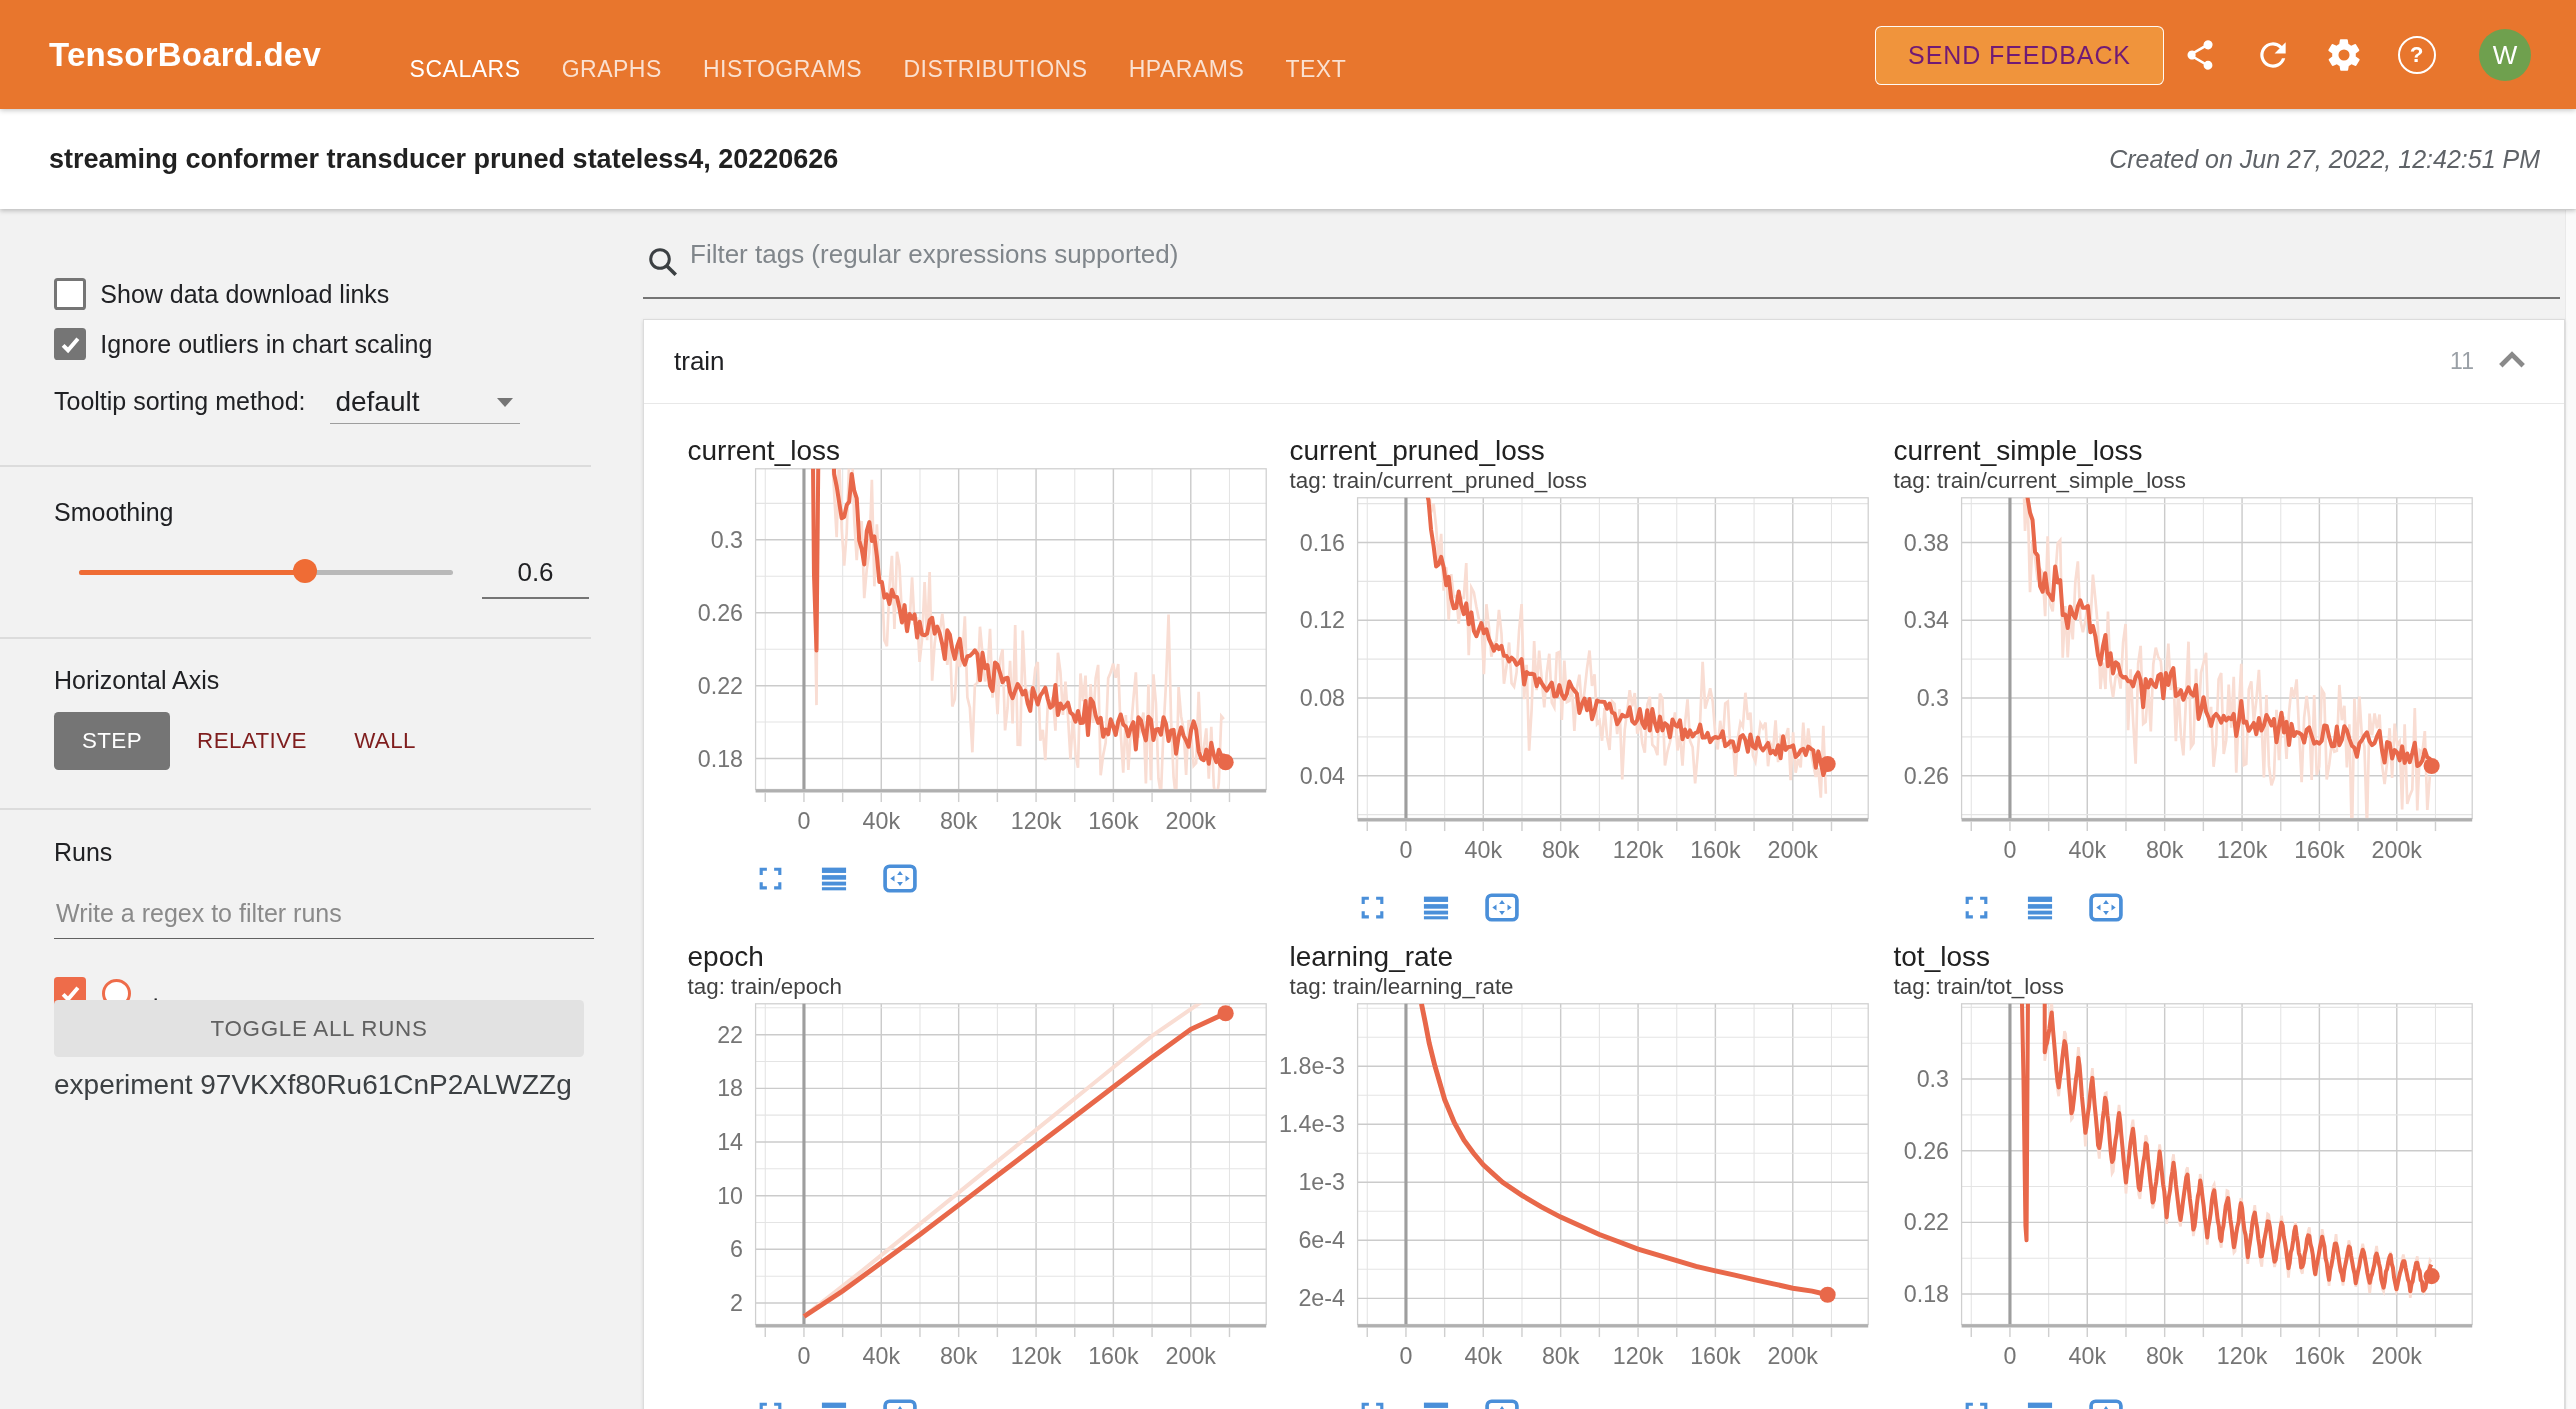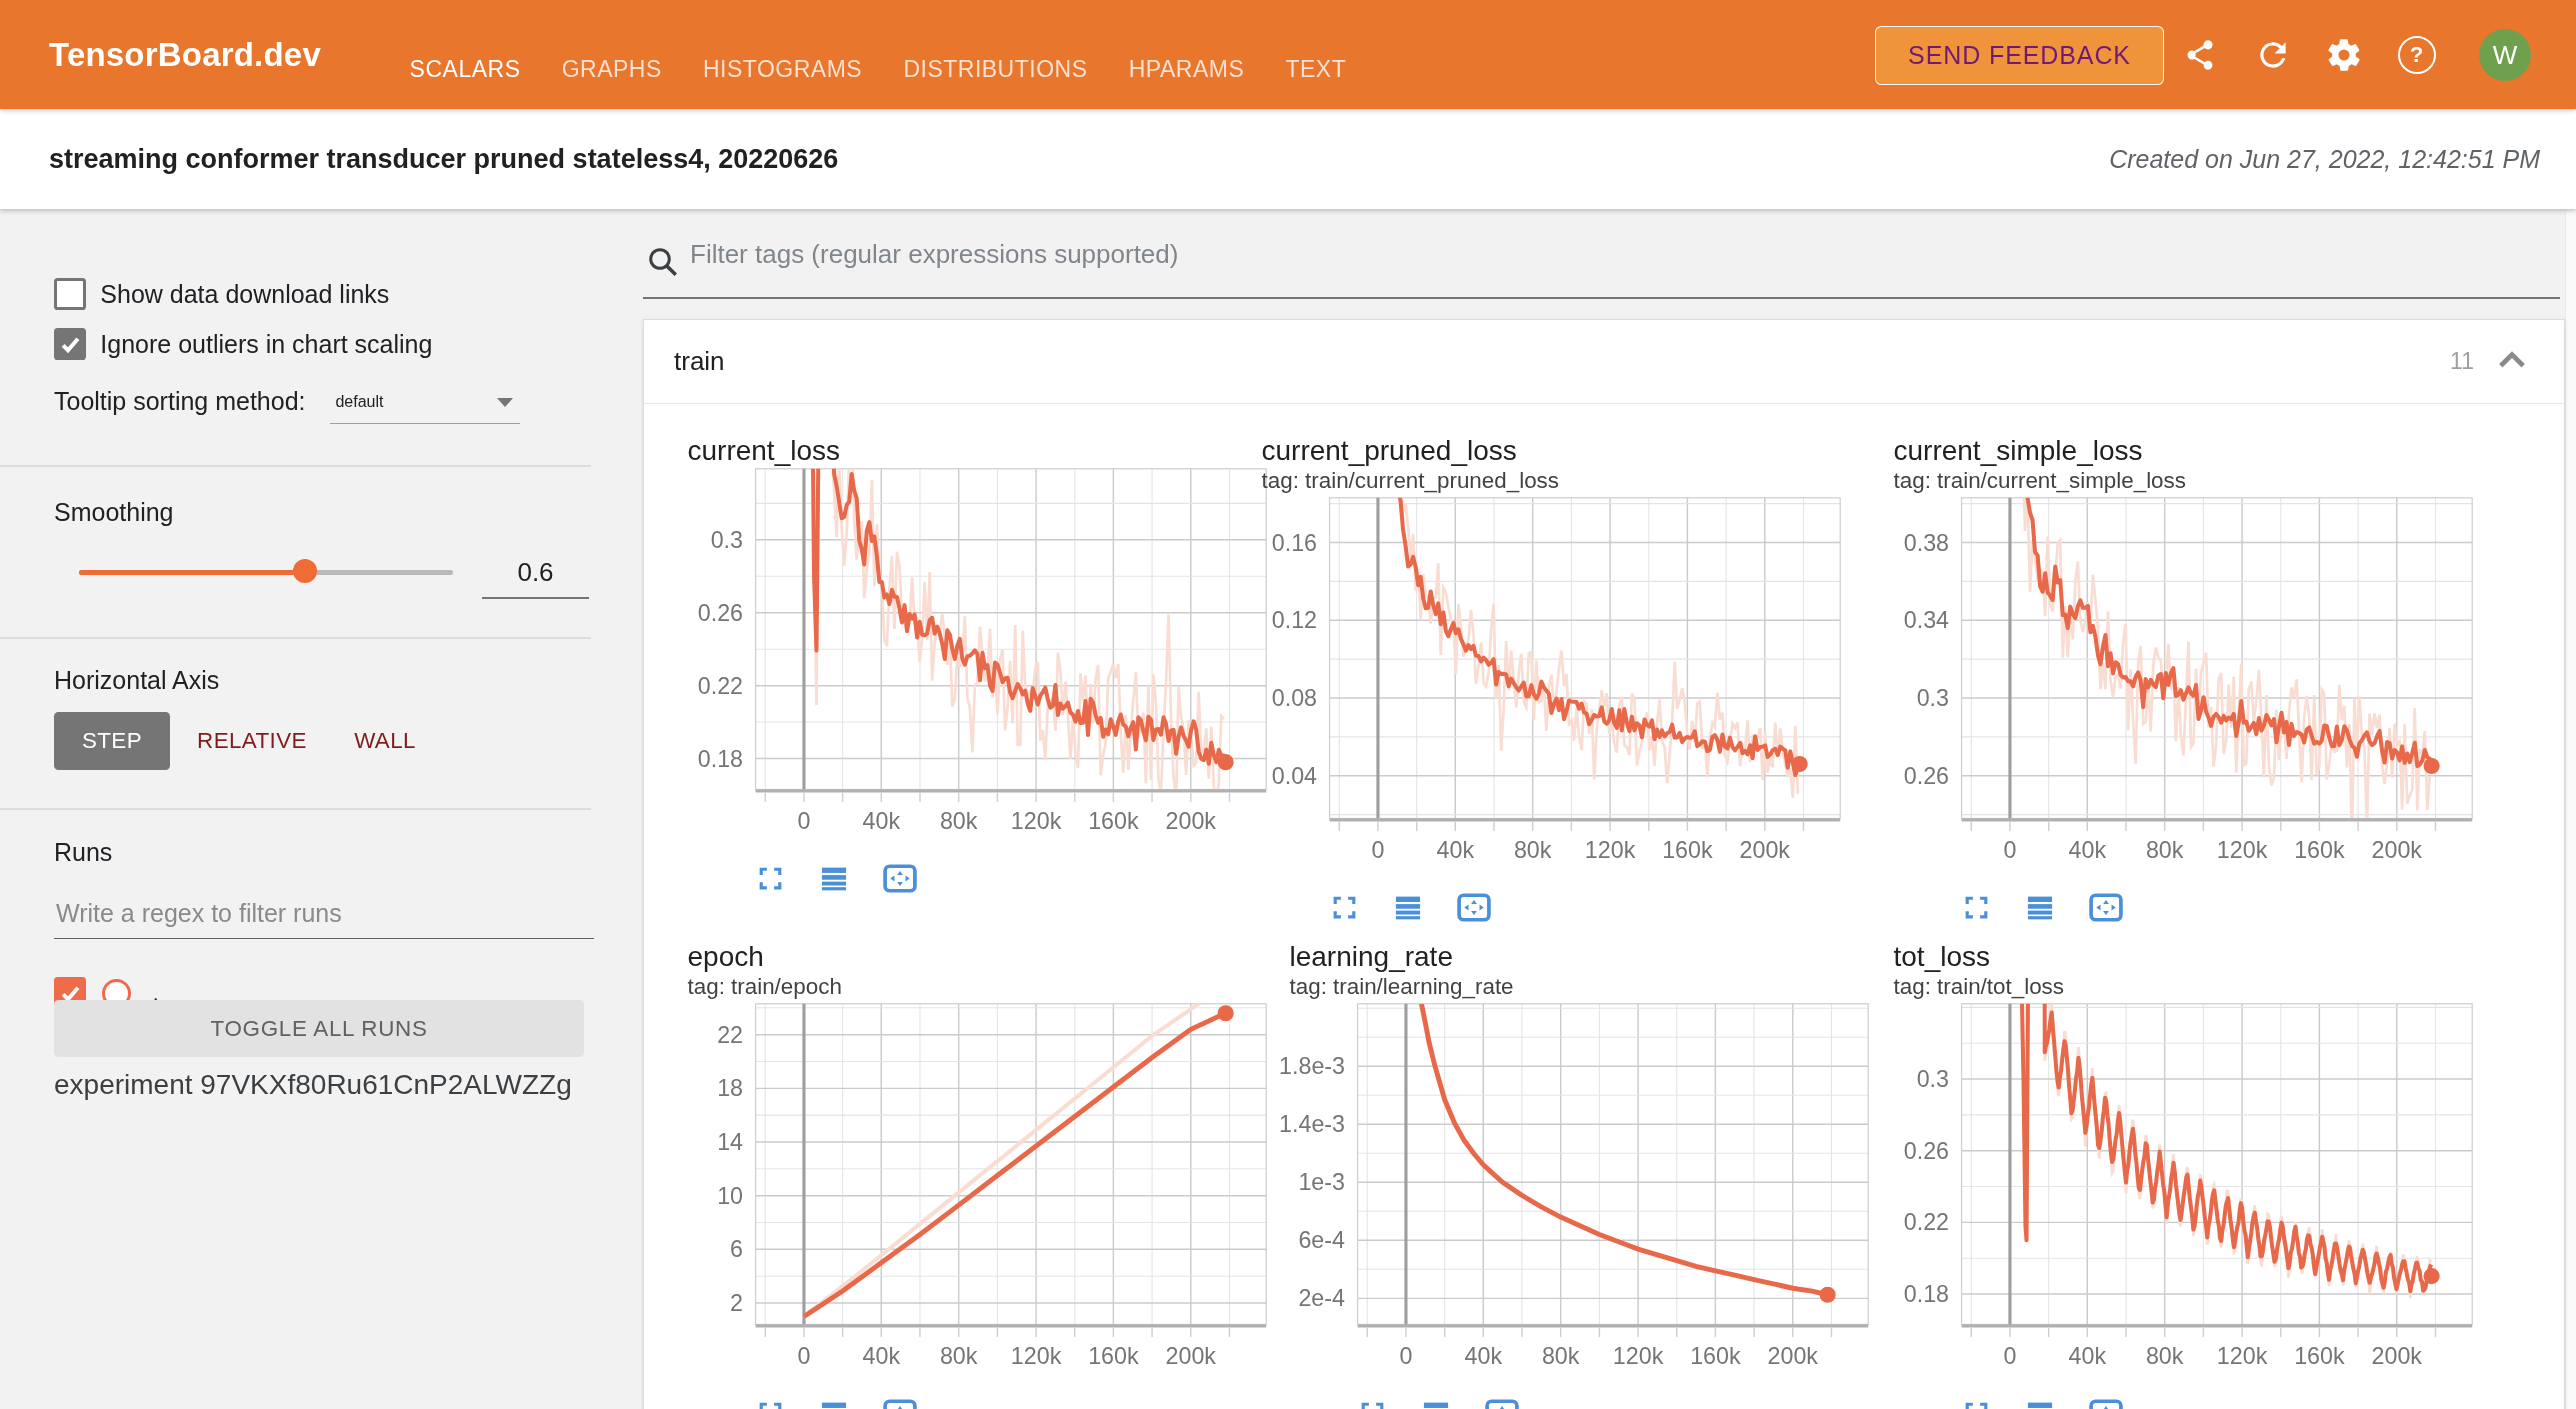--- a/index.html
+++ b/index.html
@@ -33,21 +33,21 @@
               font-style:italic;font-size:25px;color:#5f6368;}
   
   .sb-label{font-size:25px;color:#202124;}
   .cb-row{position:absolute;left:54px;display:flex;align-items:center;gap:14.3px;margin-top:20px;}
   .cb{width:32px;height:32px;box-sizing:border-box;border-radius:3.6px;}
   .cb.off{border:3.6px solid #757575;background:#fff;}
   .cb.on-gray{background:#757575;display:flex;align-items:center;justify-content:center;}
   .cb.on-orange{background:#ee6c4a;display:flex;align-items:center;justify-content:center;}
   .divider{position:absolute;left:0;width:591px;height:1.8px;background:#dcdcdc;}
   .select-box{position:absolute;left:330px;width:190px;height:43px;border-bottom:1.8px solid #9e9e9e;
-              font-size:16px;color:#202124;display:flex;align-items:center;}
+              font-size:28px;color:#202124;display:flex;align-items:center;}
   .caret{position:absolute;right:7.2px;top:18px;width:0;height:0;border-left:8px solid transparent;
          border-right:8px solid transparent;border-top:9px solid #757575;}
   .slider-track{position:absolute;left:79px;top:570px;width:374px;height:4.5px;background:#b9b9b9;border-radius:2.7px;}
   .slider-fill{position:absolute;left:0;top:0;width:226px;height:4.5px;background:#ef6c35;border-radius:2.7px;}
   .slider-thumb{position:absolute;left:293px;top:559px;width:24px;height:24px;border-radius:50%;background:#ef6c35;}
   .smooth-val{position:absolute;left:482px;top:557px;width:107px;text-align:center;font-size:26px;color:#202124;}
   .smooth-underline{position:absolute;left:482px;top:597px;width:107px;height:1.8px;background:#757575;}
   .axis-btn{position:absolute;top:712px;height:58px;display:flex;align-items:center;justify-content:center;
             font-size:22.4px;letter-spacing:0.4px;border-radius:4.5px;}
   .axis-btn.active{background:#757575;color:#fff;}
@@ -263,21 +263,21 @@
         <span>
           <svg width="34" height="29" viewBox="0 0 26 22">
             <rect x="1.6" y="1.6" width="22.8" height="18.8" rx="3.5" fill="none" stroke="#4a8fd9" stroke-width="2.8"></rect>
             <polygon points="13,5.2 10.8,8.4 15.2,8.4" fill="#4a8fd9"></polygon>
             <polygon points="13,16.8 10.8,13.6 15.2,13.6" fill="#4a8fd9"></polygon>
             <polygon points="5.6,11 8.8,8.8 8.8,13.2" fill="#4a8fd9"></polygon>
             <polygon points="20.4,11 17.2,8.8 17.2,13.2" fill="#4a8fd9"></polygon>
           </svg>
         </span>
       </div></div>
-    <div class="chart-block" style="left: 1240px; top: 435px;"><div class="chart-title">current_pruned_loss</div><div class="chart-tag">tag: train/current_pruned_loss</div><svg width="602" height="387" viewBox="0 0 672 432">
+    <div class="chart-block" style="left: 1268px; top: 435px;"><div class="chart-title">current_pruned_loss</div><div class="chart-tag">tag: train/current_pruned_loss</div><svg width="602" height="387" viewBox="0 0 672 432">
     <clipPath id="clip1">
           <rect x="100" y="2" width="570" height="358"></rect>
         </clipPath>
     <line x1="110.8" y1="2" x2="110.8" y2="360" stroke="#e4e4e4" stroke-width="1.2"></line>
         <line x1="197.2" y1="2" x2="197.2" y2="360" stroke="#e4e4e4" stroke-width="1.2"></line>
         <line x1="240.3" y1="2" x2="240.3" y2="360" stroke="#cbcbcb" stroke-width="1.6"></line>
         <line x1="283.5" y1="2" x2="283.5" y2="360" stroke="#e4e4e4" stroke-width="1.2"></line>
         <line x1="326.7" y1="2" x2="326.7" y2="360" stroke="#cbcbcb" stroke-width="1.6"></line>
         <line x1="369.9" y1="2" x2="369.9" y2="360" stroke="#e4e4e4" stroke-width="1.2"></line>
         <line x1="413.1" y1="2" x2="413.1" y2="360" stroke="#cbcbcb" stroke-width="1.6"></line>

